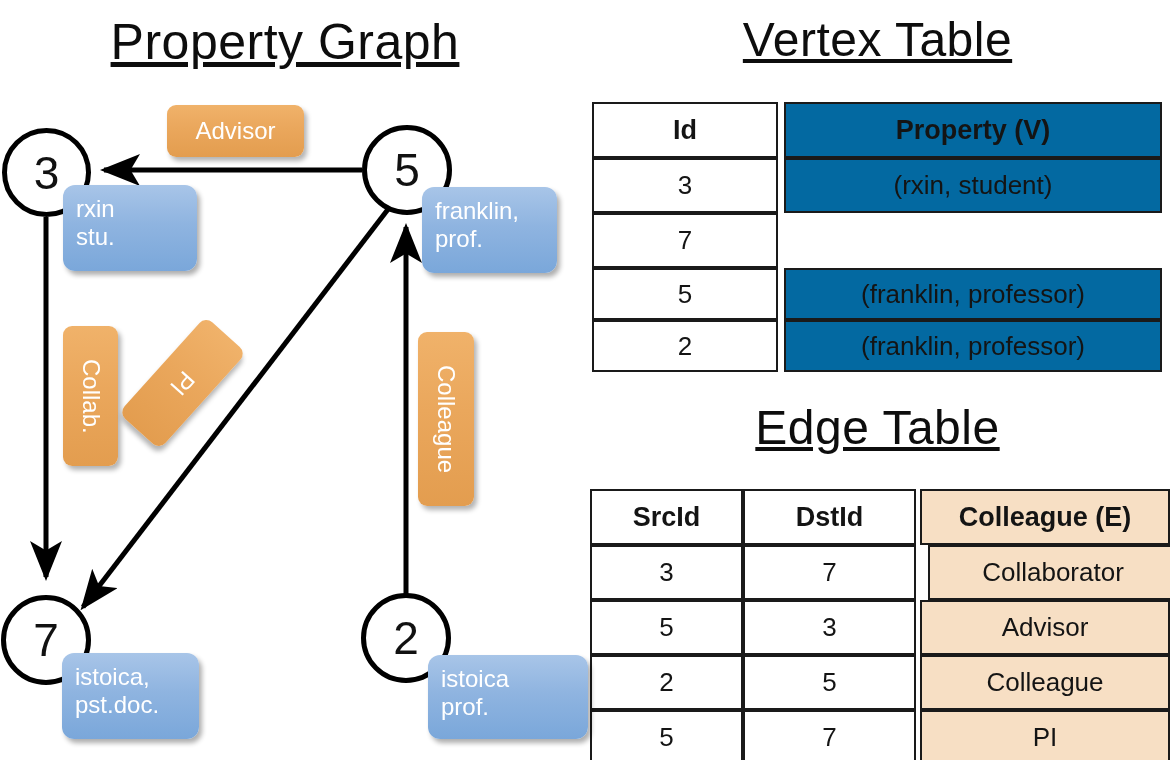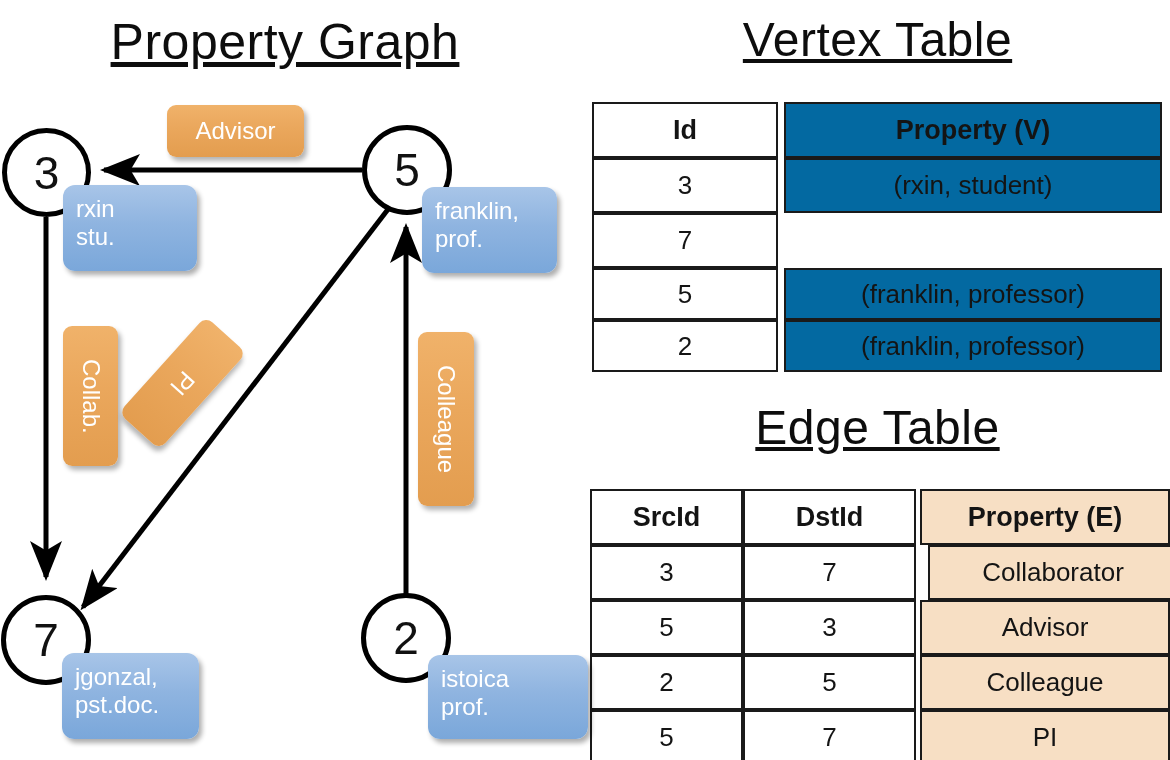--- a/index.html
+++ b/index.html
@@ -163,21 +163,21 @@
     <div>rxin</div>
     <div>stu.</div>
   </div>
 
   <div class="prop-box" style="left:422px; top:187px; width:135px; height:86px;">
     <div>franklin,</div>
     <div>prof.</div>
   </div>
 
   <div class="prop-box" style="left:62px; top:653px; width:137px; height:86px;">
-    <div>jgonzal,</div>
+    <div>istoica,</div>
     <div>pst.doc.</div>
   </div>
 
   <div class="prop-box" style="left:428px; top:655px; width:160px; height:84px;">
     <div>istoica</div>
     <div>prof.</div>
   </div>
 
   <div class="edge-label" style="left:167px; top:105px; width:137px; height:52px;">
     <span>Advisor</span>
@@ -210,21 +210,21 @@
   <div class="cell v-prop" style="left:784px; top:268px; width:378px; height:52px;">(franklin, professor)</div>
 
   <div class="cell" style="left:592px; top:320px; width:186px; height:52px;">2</div>
   <div class="cell v-prop" style="left:784px; top:320px; width:378px; height:52px;">(franklin, professor)</div>
 </div>
 
 <div class="tbl" id="edge-table" style="left:0; top:0; width:1170px; height:760px;">
 
   <div class="cell hdr" style="left:590px; top:489px; width:153px; height:56px;">SrcId</div>
   <div class="cell hdr" style="left:743px; top:489px; width:173px; height:56px;">DstId</div>
-  <div class="cell hdr e-prop" style="left:920px; top:489px; width:250px; height:56px;">Property (E)</div>
+  <div class="cell hdr e-prop" style="left:920px; top:489px; width:250px; height:56px;">Colleague (E)</div>
 
   <div class="cell" style="left:590px; top:545px; width:153px; height:55px;">3</div>
   <div class="cell" style="left:743px; top:545px; width:173px; height:55px;">7</div>
   <div class="cell e-prop" style="left:920px; top:545px; width:250px; height:55px;margin-left:8px;">Collaborator</div>
 
   <div class="cell" style="left:590px; top:600px; width:153px; height:55px;">5</div>
   <div class="cell" style="left:743px; top:600px; width:173px; height:55px;">3</div>
   <div class="cell e-prop" style="left:920px; top:600px; width:250px; height:55px;">Advisor</div>
 
   <div class="cell" style="left:590px; top:655px; width:153px; height:55px;">2</div>

